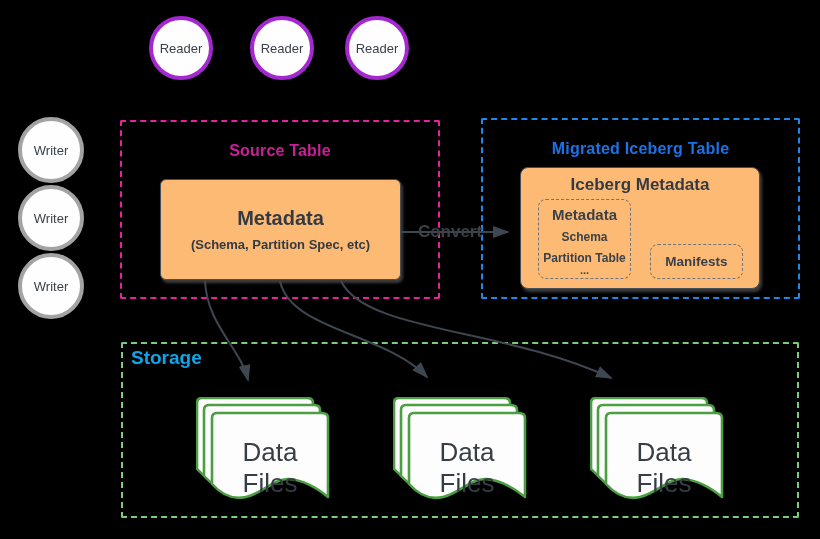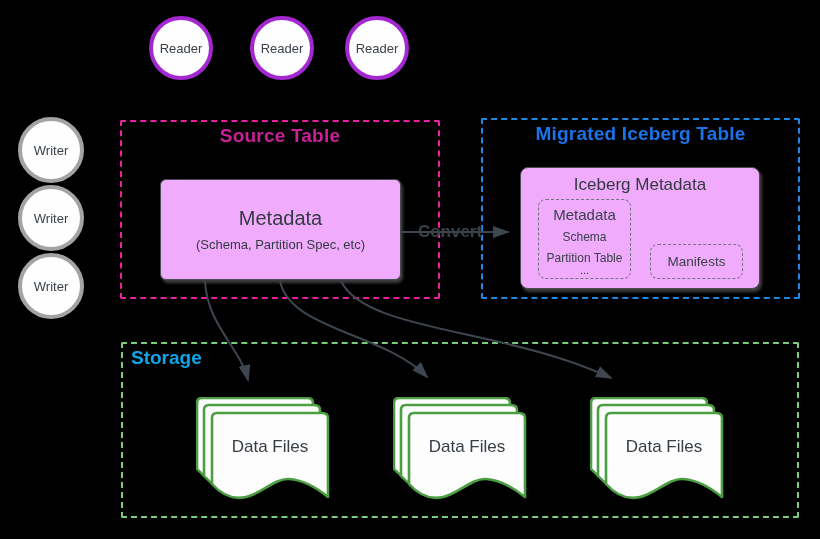--- a/index.html
+++ b/index.html
@@ -10,52 +10,52 @@
   .abs{position:absolute;}
   
   .node-circle{
     border-radius:50%;background:#fefefe;display:flex;align-items:center;justify-content:center;
     color:#3a414a;font-size:13px;box-sizing:border-box;
   }
   .reader{width:64px;height:64px;border:4px solid #a428cf;}
   .writer{width:66px;height:66px;border:4px solid #a3a3a3;}
   
   .group{box-sizing:border-box;border-radius:2px;}
-  .group-title{font-weight:bold;font-size:19px;text-align:center;margin-top:3px;letter-spacing:.2px;}
+  .group-title{font-weight:bold;font-size:16px;text-align:center;margin-top:20px;letter-spacing:.2px;}
   .src{border:2px dashed #e8219e;}
   .src .group-title{color:#c92098;}
   .ice{border:2px dashed #1e88e5;}
   .ice .group-title{color:#1a73e8;}
   .sto{border:2px dashed #7ccc7d;}
   .sto-title{position:absolute;left:8px;top:3px;font-weight:bold;font-size:19px;color:#0ea5e9;}
   
   .white-box{
-    background:#f0abfc;border:1.5px solid #474d54;box-sizing:border-box;
-    box-shadow:2px 3px 3px rgba(135,135,135,.45);color:#343a42;
+    background:#fdba74;border:1.5px solid #474d54;box-sizing:border-box;
+    box-shadow:2px 3px 3px rgba(135,135,135,.45);color:#343a42;font-weight:bold;
   }
   .meta-box{border-radius:6px;display:flex;flex-direction:column;align-items:center;justify-content:center;}
   .meta-title{font-size:20px;}
   .meta-sub{font-size:13px;margin-top:7px;}
   .ice-box{border-radius:8px;}
   .ice-box-title{text-align:center;font-size:17px;margin-top:7px;}
   .dashed-inner{
     position:absolute;box-sizing:border-box;border:1.5px dashed #70757c;border-radius:8px;
     display:flex;flex-direction:column;align-items:center;justify-content:center;color:#3a414a;
   }
   .ig-title{font-size:15px;}
   .ig-item{font-size:12px;margin-top:7px;}
   .ig-dots{font-size:11px;margin-top:2px;line-height:6px;}
   .mf-label{font-size:13.5px;}
   
   .convert-label{
     font-weight:bold;font-size:17px;color:#3b4046;text-align:center;width:66px;
   }
   
   .df-label{
-    font-size:17px;color:#363d45;text-align:center;width:110px;
+    font-size:26px;color:#363d45;text-align:center;width:110px;
   }
   svg{display:block;}
 </style>
 </head>
 <body>
 
 <div class="abs node-circle reader" style="left:149px;top:16px;">
   <span>Reader</span>
 </div>
 <div class="abs node-circle reader" style="left:250px;top:16px;">

